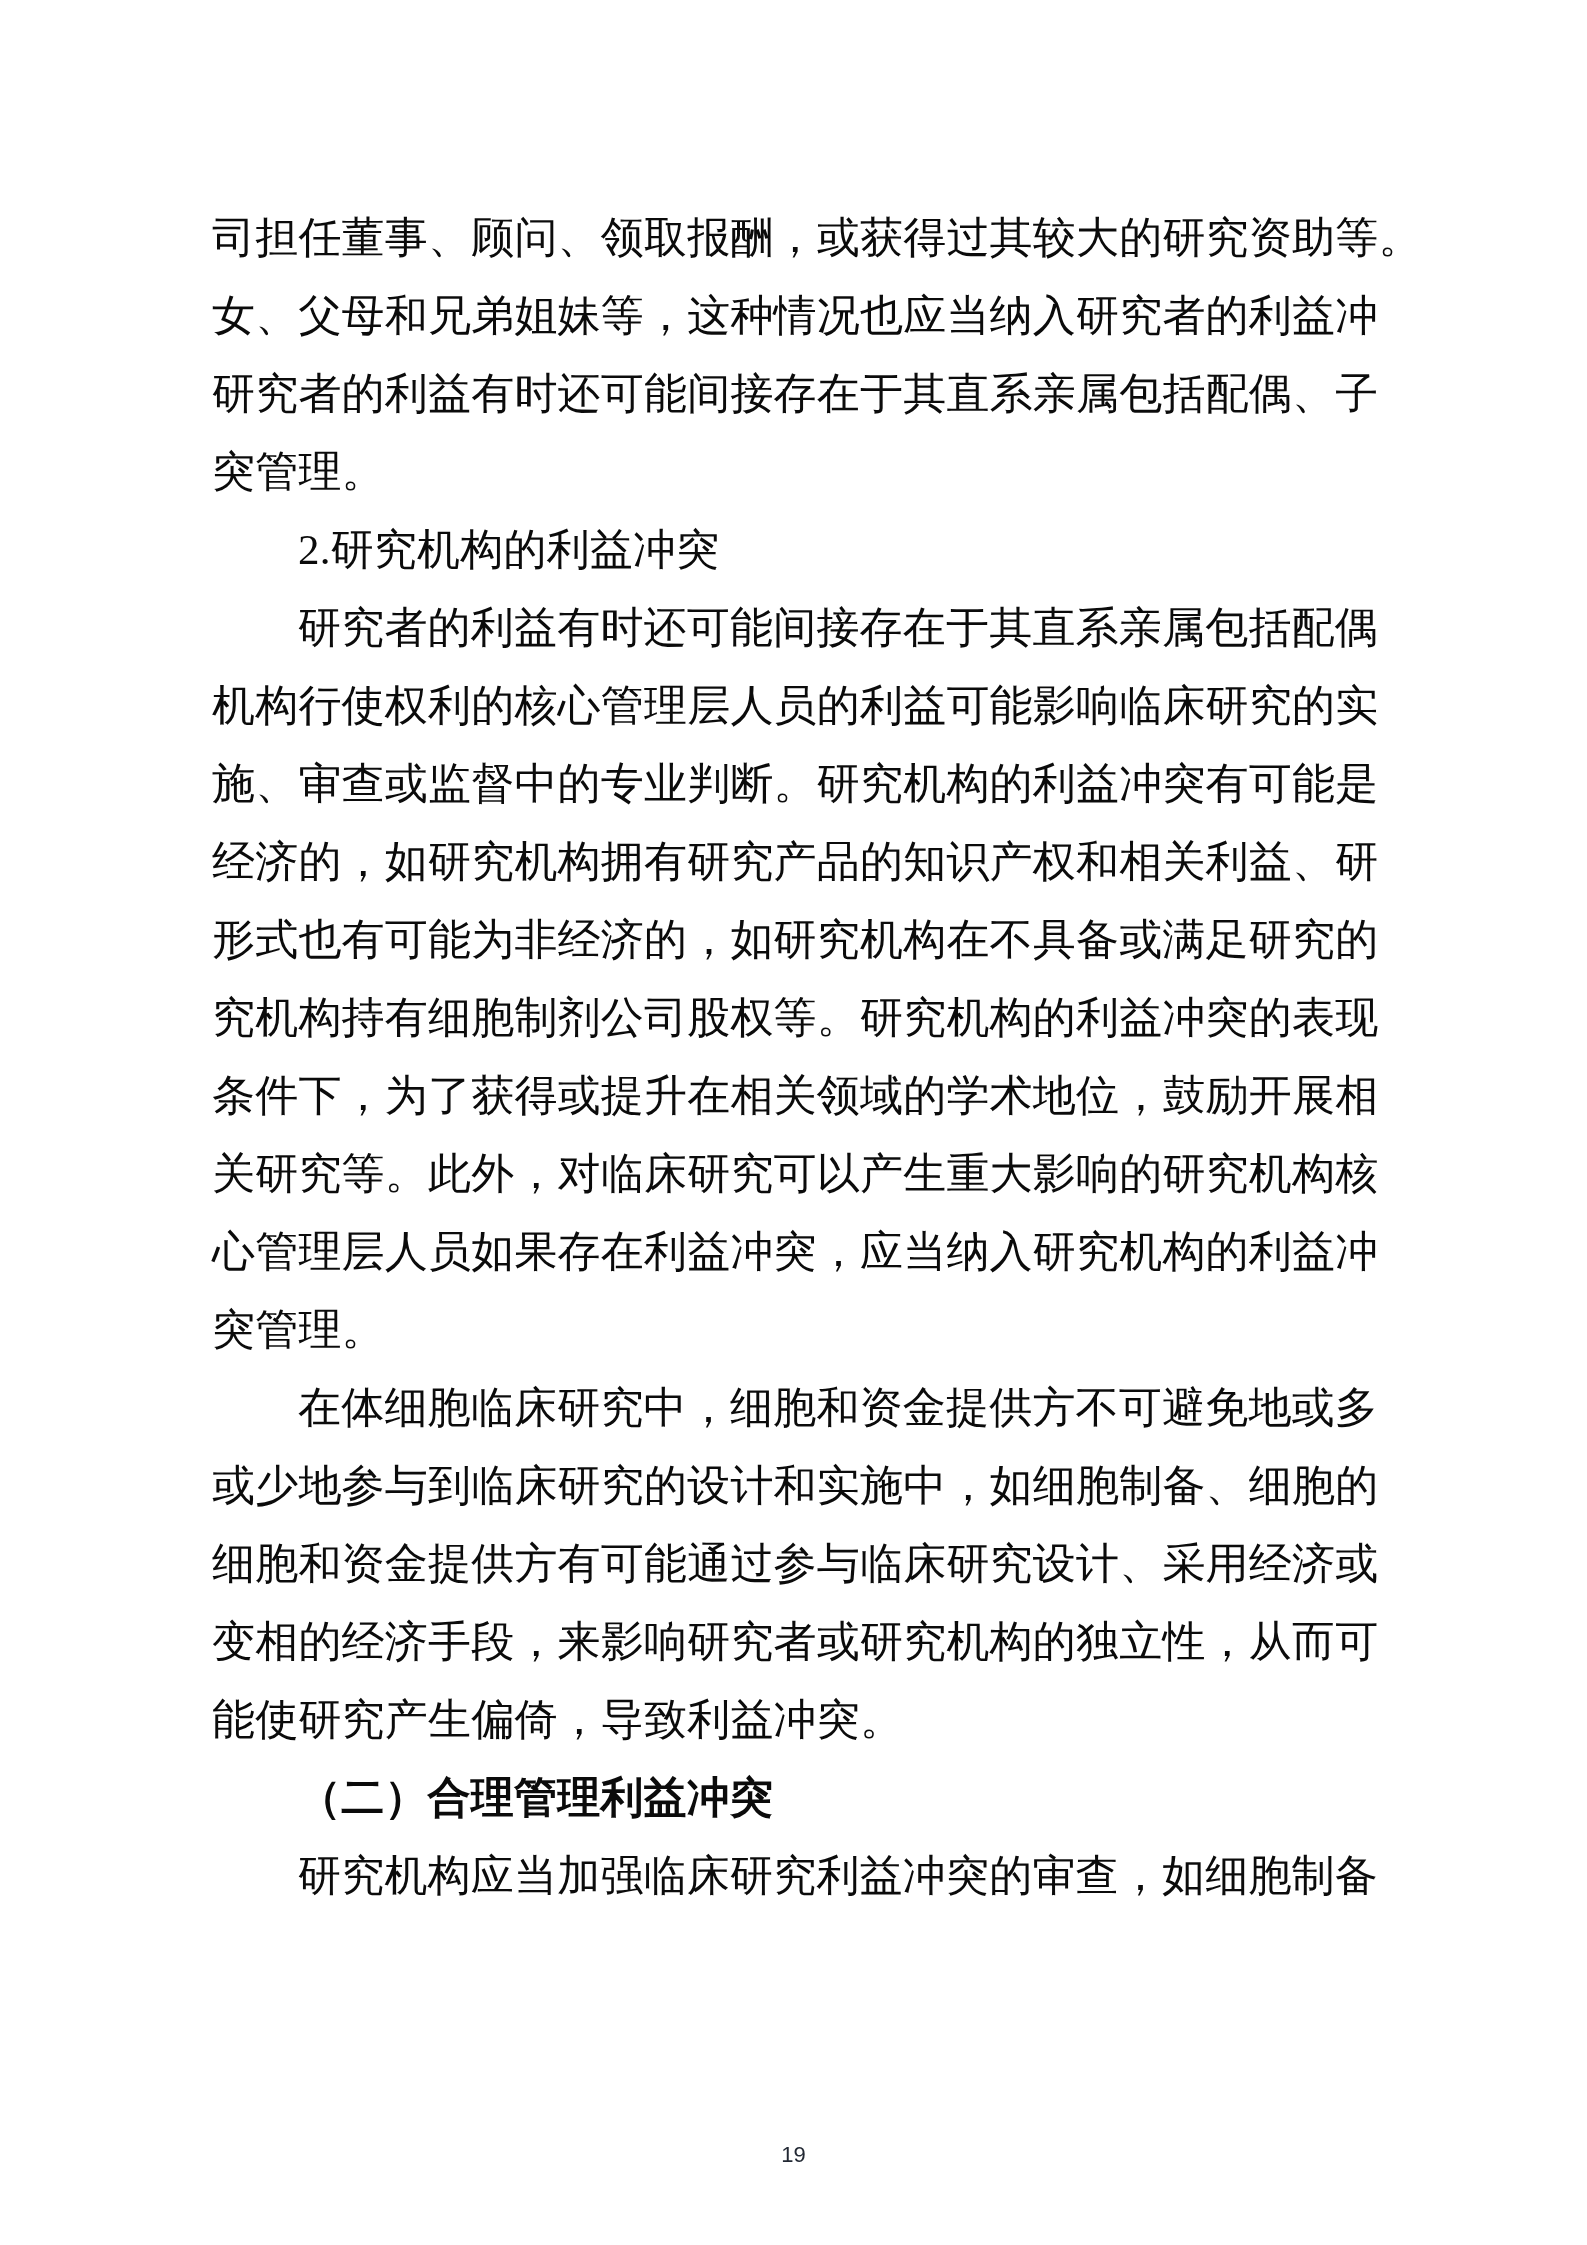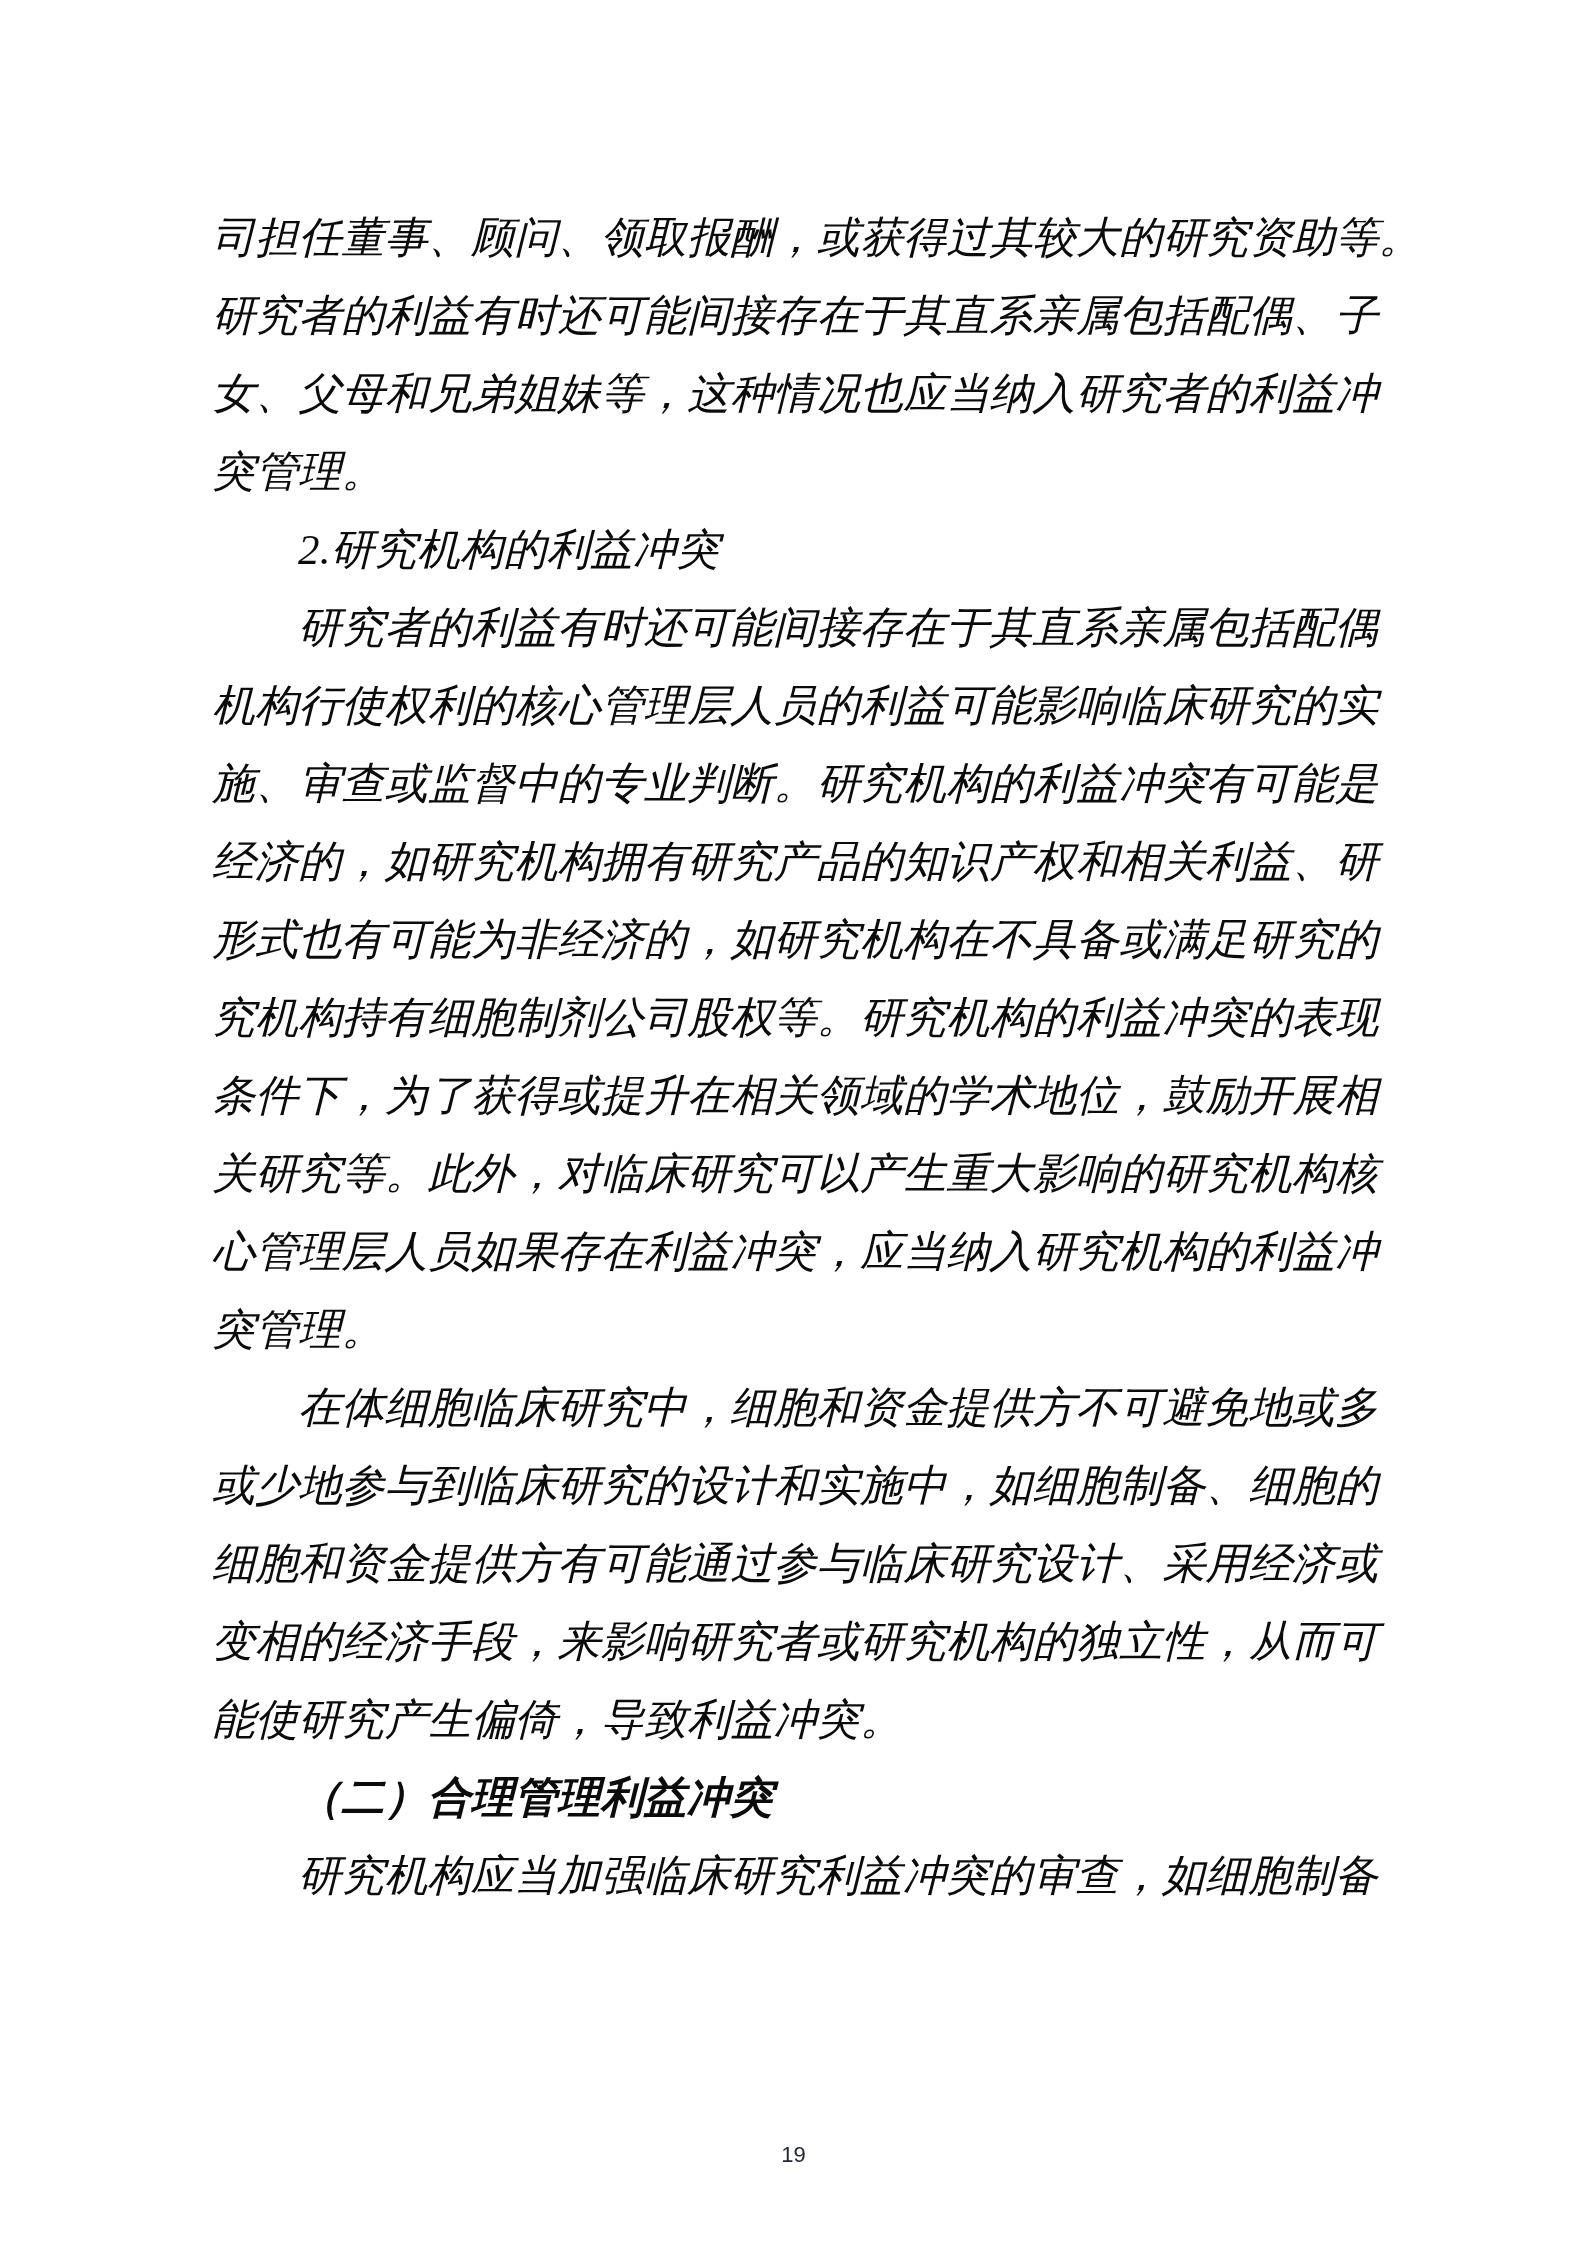--- a/index.html
+++ b/index.html
@@ -21,21 +21,20 @@
     top: 199px;
     width: 1166px;
   }
   .line {
     height: 78px;
     line-height: 78px;
     font-size: 43px;
     color: #0b0b0b;
     letter-spacing: 0.2px;
     white-space: nowrap;
-    font-style: italic;
   }
   .line.indent {
     padding-left: 86px;
   }
   .line.bold {
     font-weight: bold;
   }
   .page-footer {
     position: absolute;
     left: 0;
@@ -48,22 +47,22 @@
     font-size: 22px;
     color: #222833;
   }
 </style>
 </head>
 <body>
 
 <div class="page">
   <div class="text-block">
       <div class="line">司担任董事、顾问、领取报酬，或获得过其较大的研究资助等。</div>
+      <div class="line">女、父母和兄弟姐妹等，这种情况也应当纳入研究者的利益冲</div>
       <div class="line">研究者的利益有时还可能间接存在于其直系亲属包括配偶、子</div>
-      <div class="line">女、父母和兄弟姐妹等，这种情况也应当纳入研究者的利益冲</div>
       <div class="line">突管理。</div>
       <div class="line indent">2.研究机构的利益冲突</div>
       <div class="line indent">研究者的利益有时还可能间接存在于其直系亲属包括配偶</div>
       <div class="line">机构行使权利的核心管理层人员的利益可能影响临床研究的实</div>
       <div class="line">施、审查或监督中的专业判断。研究机构的利益冲突有可能是</div>
       <div class="line">经济的，如研究机构拥有研究产品的知识产权和相关利益、研</div>
       <div class="line">形式也有可能为非经济的，如研究机构在不具备或满足研究的</div>
       <div class="line">究机构持有细胞制剂公司股权等。研究机构的利益冲突的表现</div>
       <div class="line">条件下，为了获得或提升在相关领域的学术地位，鼓励开展相</div>
       <div class="line">关研究等。此外，对临床研究可以产生重大影响的研究机构核</div>

